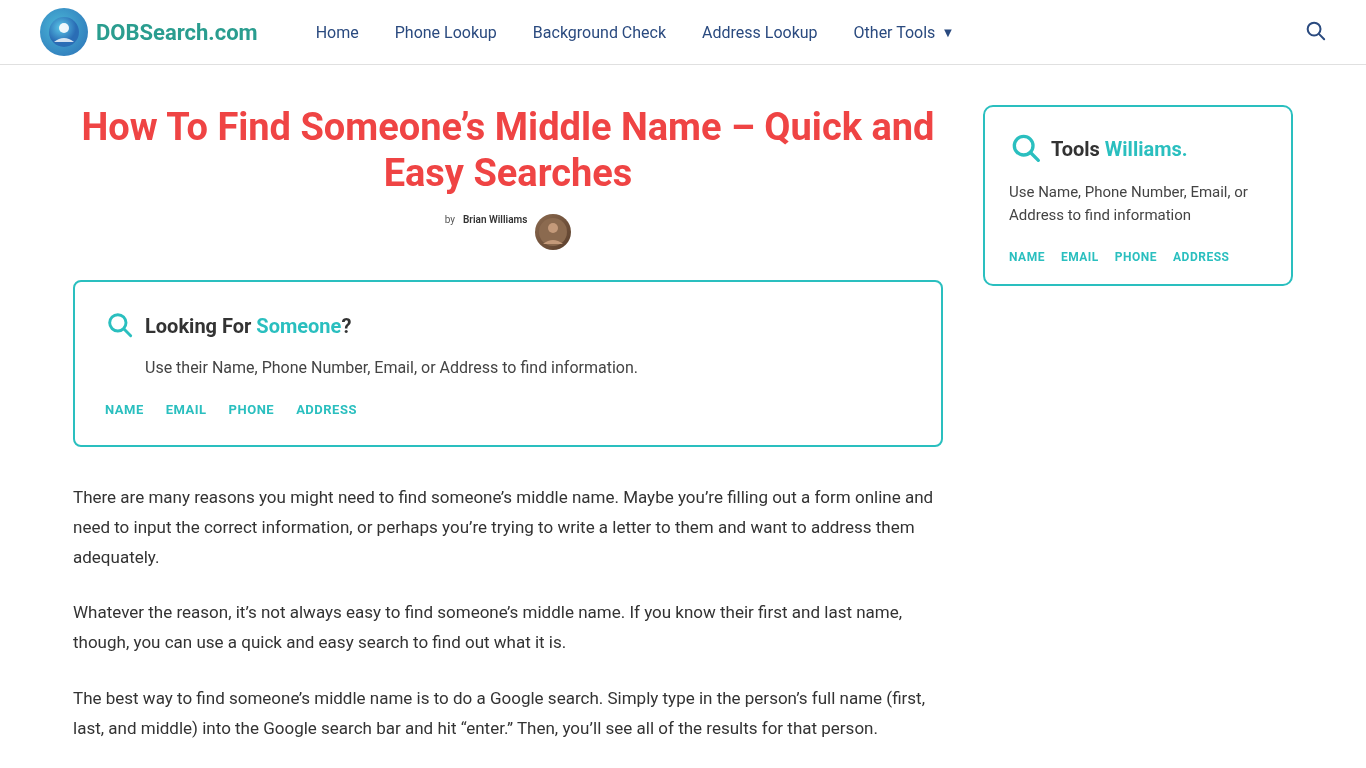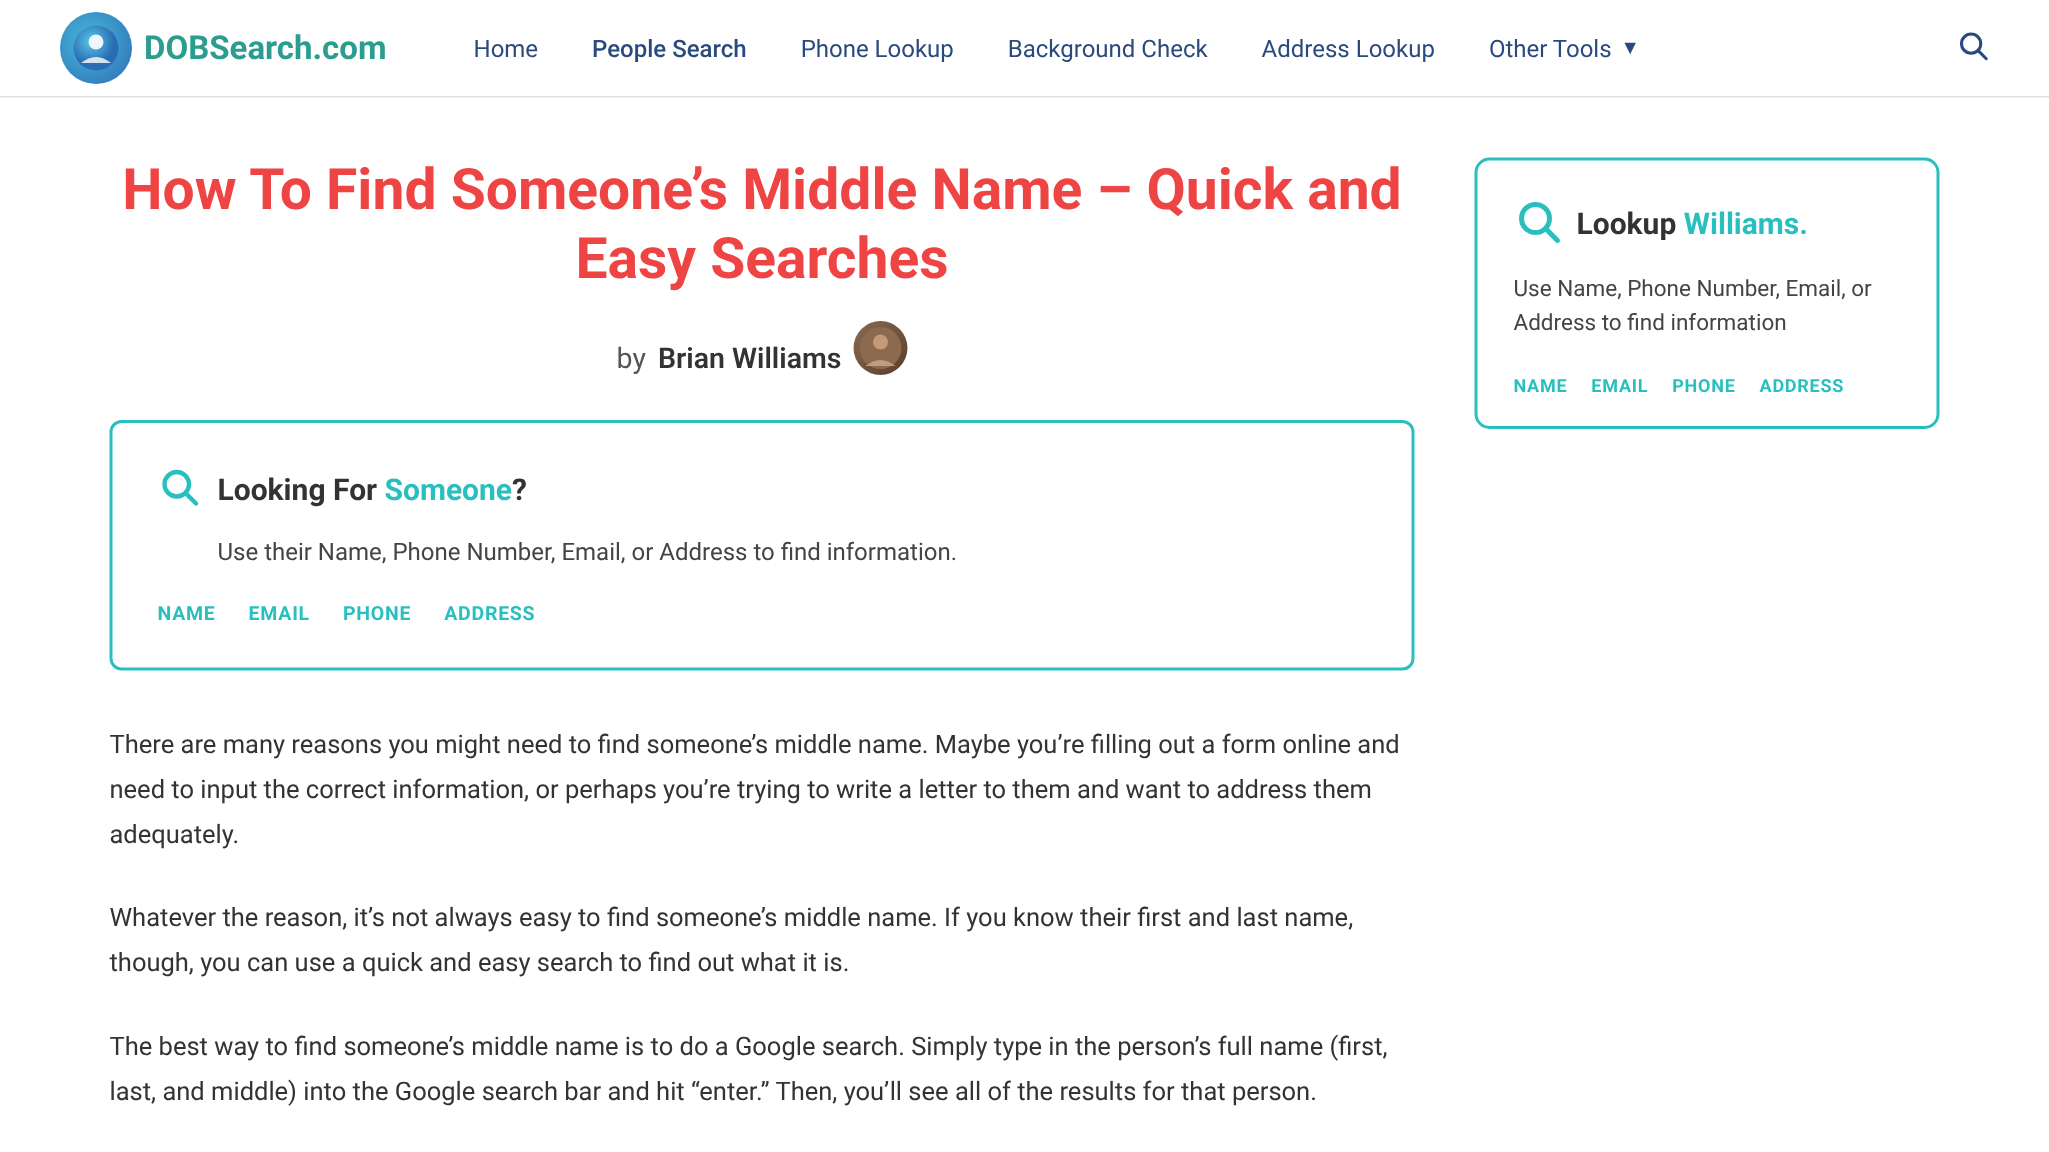--- a/index.html
+++ b/index.html
@@ -109,25 +109,25 @@
       font-size: 38px;
       font-weight: 700;
       color: #ef4444;
       line-height: 1.2;
       margin-bottom: 18px;
       text-align: center;
     }
 
     .author-line {
       text-align: center;
-      font-size: 19px;
+      font-size: 10px;
       color: #555;
       margin-bottom: 30px;
       display: flex;
-      align-items: flex-end;
+      align-items: flex-start;
       justify-content: center;
       gap: 8px;
     }
 
     .author-avatar {
       width: 36px;
       height: 36px;
       border-radius: 50%;
       background: linear-gradient(135deg, #8b6a4f, #5a3e2b);
       display: flex;
@@ -293,23 +293,20 @@
     <span class="logo-text">
       <span>DOBSearch</span><span style="color:#2a9d8f">.com</span>
     </span>
   </a>
 
   <ul>
     <li>
         <a href="#">Home</a>
       </li>
     <li>
-        <a href="#" style="font-weight:500;">People Search</a>
-      </li>
-    <li>
         <a href="#">Phone Lookup</a>
       </li>
     <li>
         <a href="#">Background Check</a>
       </li>
     <li>
         <a href="#">Address Lookup</a>
       </li>
     <li>
       <a href="#" class="nav-dropdown">
@@ -377,21 +374,21 @@
   <aside class="sidebar">
     <div class="sidebar-card">
       <div class="sidebar-card-header">
         <span>
           <svg width="32" height="32" viewBox="0 0 24 24" fill="none" stroke="#2abfbf" stroke-width="2.5" stroke-linecap="round">
             <circle cx="11" cy="11" r="7"></circle>
             <line x1="16.5" y1="16.5" x2="22" y2="22"></line>
           </svg>
         </span>
         <span class="sidebar-card-title">
-          <strong>Lookup </strong><span class="highlight">Williams.</span>
+          <strong>Tools </strong><span class="highlight">Williams.</span>
         </span>
       </div>
       <p class="sidebar-card-desc">Use Name, Phone Number, Email, or Address to find information</p>
       <div class="sidebar-tabs">
         <a class="sidebar-tab" href="#">NAME</a>
         <a class="sidebar-tab" href="#">EMAIL</a>
         <a class="sidebar-tab" href="#">PHONE</a>
         <a class="sidebar-tab" href="#">ADDRESS</a>
       </div>
     </div>

